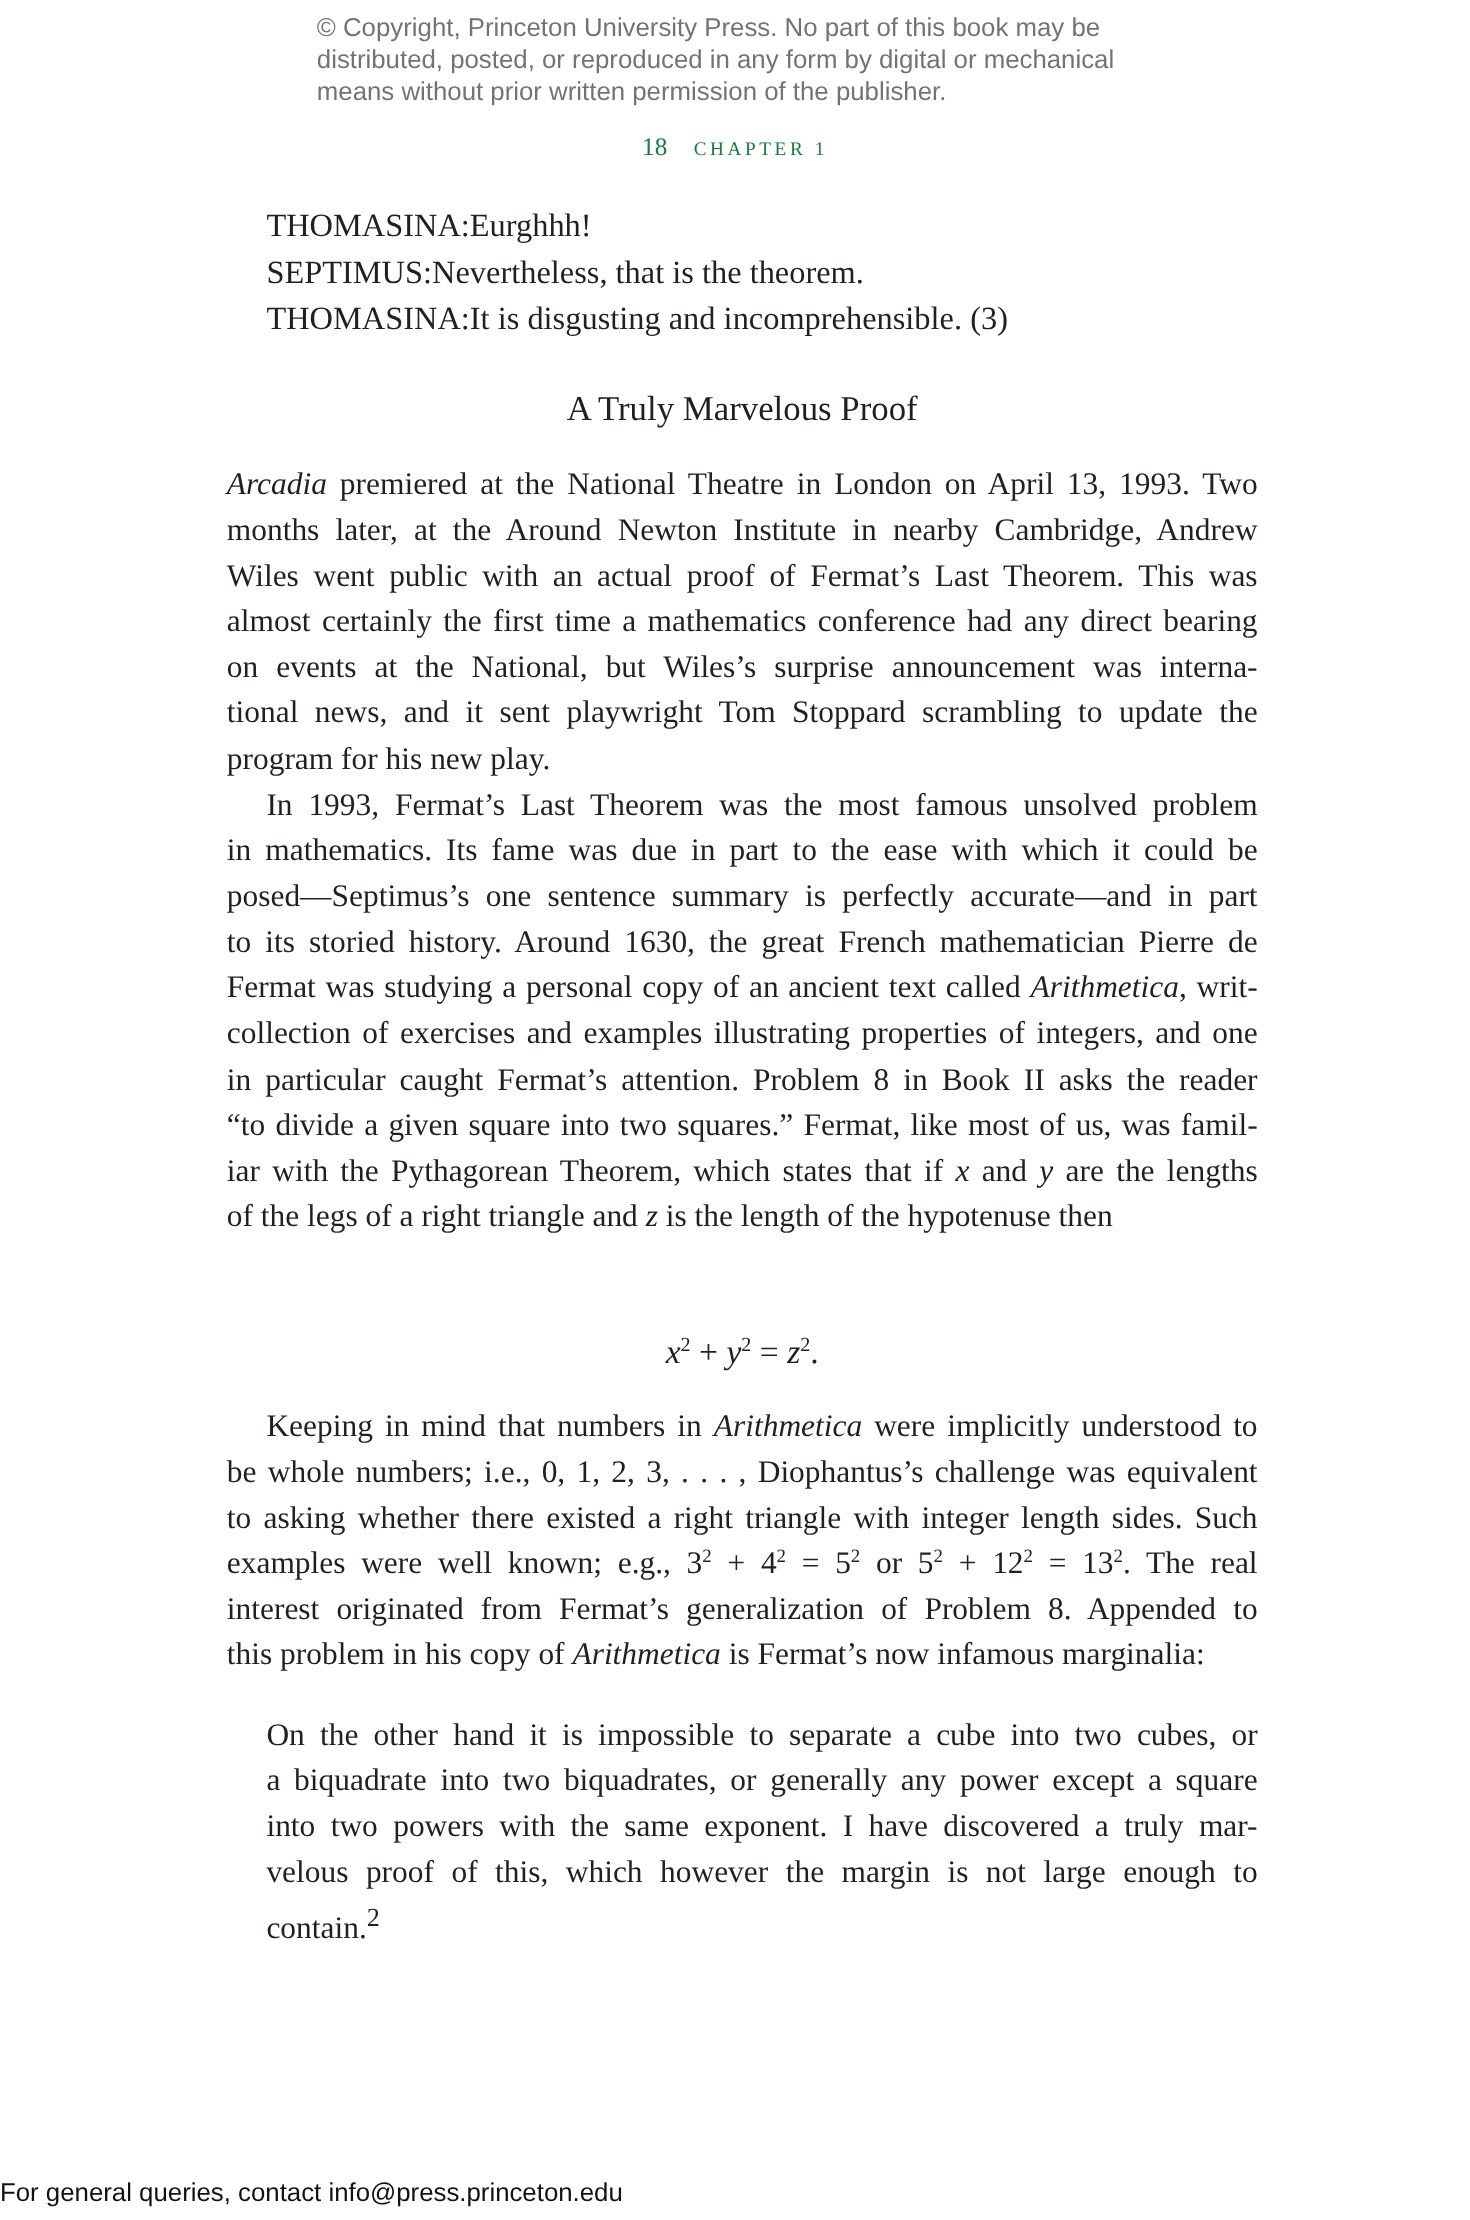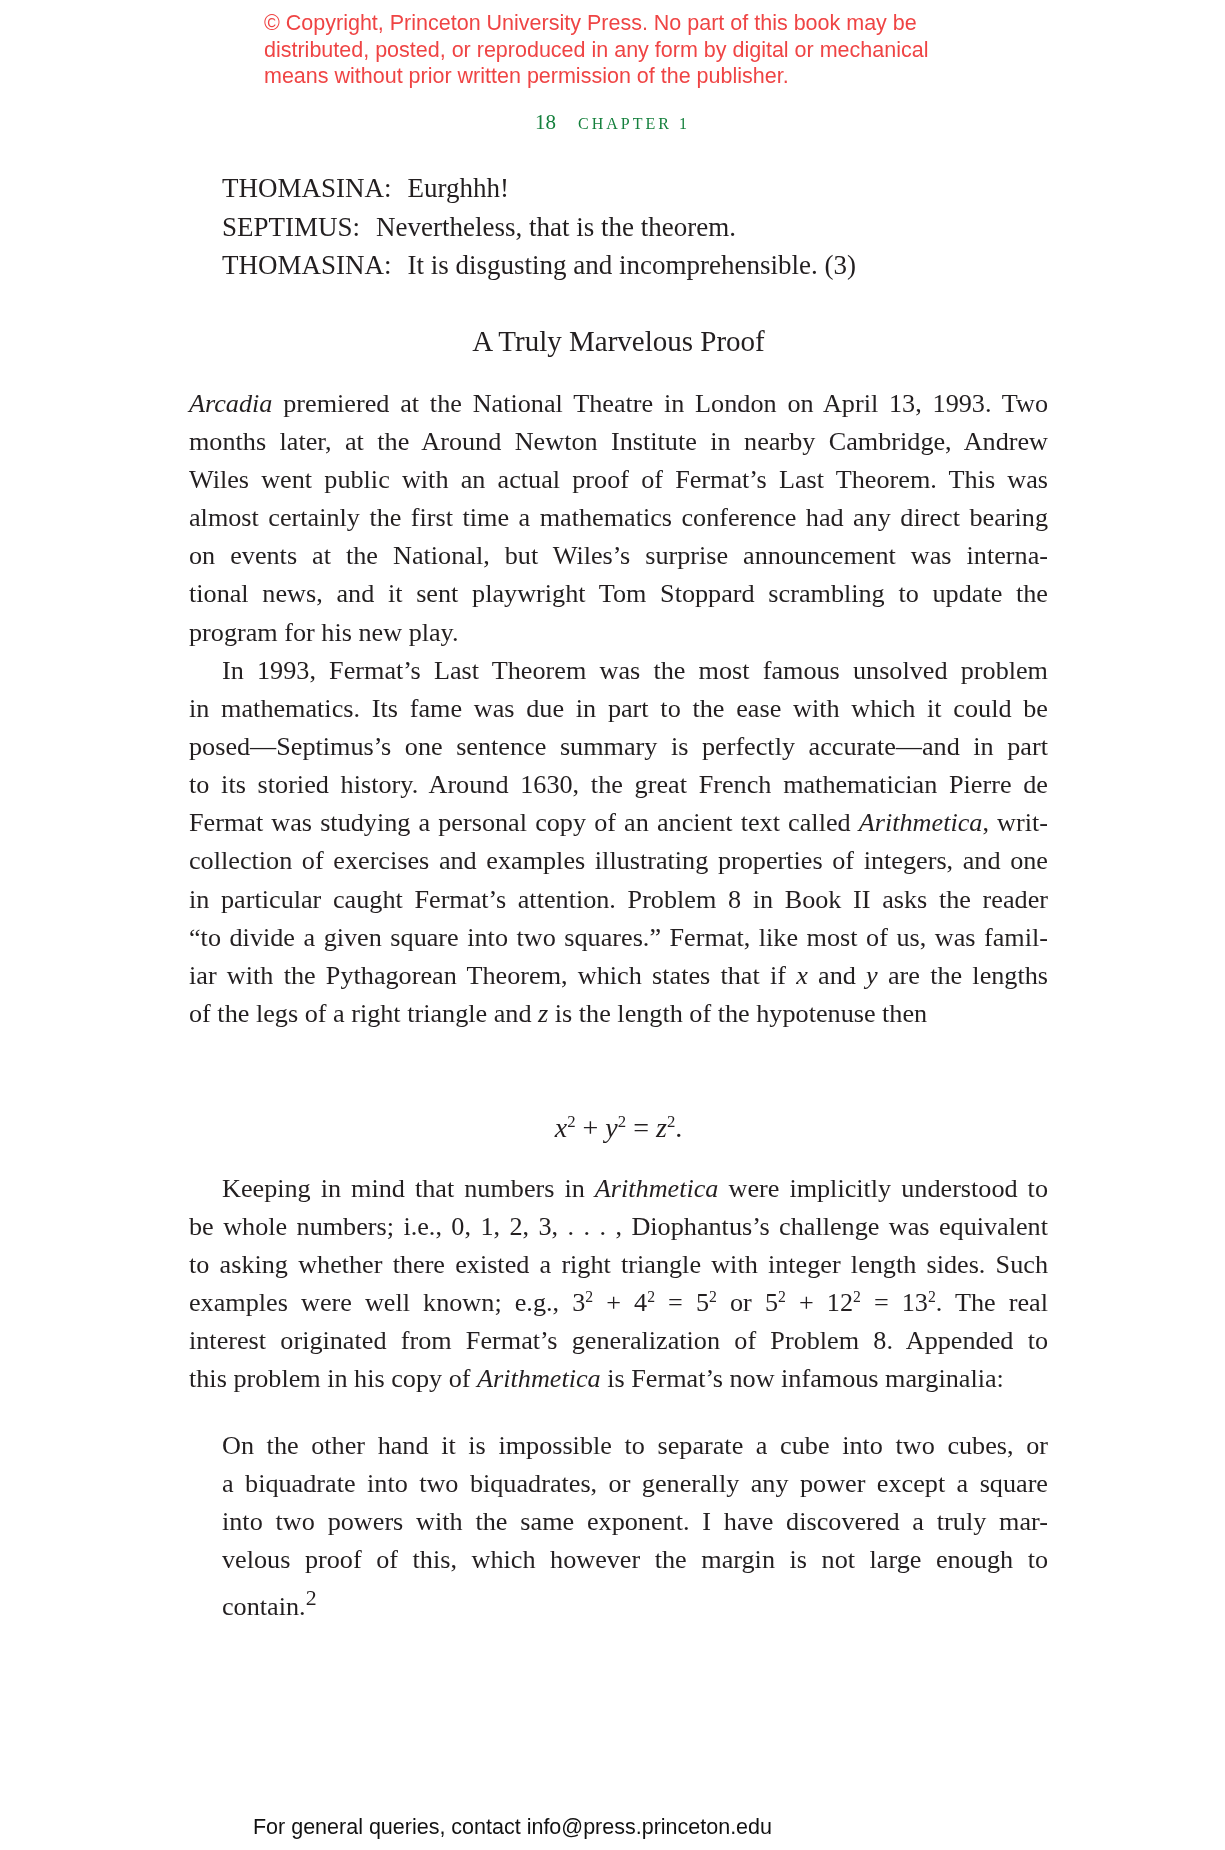--- a/index.html
+++ b/index.html
@@ -1,33 +1,33 @@
 <!DOCTYPE html>
 <html><head>
 <meta charset="utf-8">
 <style>
   html, body { margin: 0; padding: 0; background: #ffffff; }
   body { width: 1225px; height: 1850px; position: relative; overflow: hidden; color: #231f20; }
   .copyright {
     position: absolute; left: 264px; top: 10px; width: 720px;
-    font-family: "Liberation Sans", sans-serif; font-size: 21.5px; line-height: 26.5px; color: #ef4444;
+    font-family: "Liberation Sans", sans-serif; font-size: 21.5px; line-height: 26.5px; color: #737373;
   }
   .copyright div { white-space: nowrap; }
   .running-head {
     position: absolute; left: 0; width: 1225px; top: 110px; text-align: center;
     font-family: "Liberation Serif", serif; font-size: 21px; color: #15803d;
   }
   .running-head .page-num { margin-right: 22px; }
   .running-head .chapter { font-size: 16px; letter-spacing: 3px; }
   .dialogue {
     position: absolute; left: 222px; top: 169px; width: 900px;
     font-family: "Liberation Serif", serif; font-size: 27px; line-height: 38.5px;
   }
   .dialogue div { white-space: nowrap; }
-  .dialogue .speaker { margin-right: 16px; }
+  .dialogue .speaker { margin-right: 0; }
   .section-heading {
     position: absolute; left: 0; width: 1237px; top: 325px; text-align: center;
     font-family: "Liberation Serif", serif; font-size: 29px;
   }
   .body-block {
     position: absolute; left: 189px; width: 859px;
     font-family: "Liberation Serif", serif; font-size: 26.2px; line-height: 38.1px;
   }
   .line {
     display: block; height: 38.1px; white-space: nowrap;
@@ -42,21 +42,21 @@
   .equation {
     position: absolute; left: 0; width: 1237px; top: 1112px; text-align: center;
     font-family: "Liberation Serif", serif; font-size: 28px;
   }
   .equation sup, .body-block sup { font-size: 60%; vertical-align: 0.6em; line-height: 0; }
   .quote-block {
     position: absolute; left: 222px; width: 826px; top: 1427px;
     font-family: "Liberation Serif", serif; font-size: 26.2px; line-height: 38.1px;
   }
   .footer {
-    position: absolute; left: 0; width: 1025px; top: 1815px; text-align: center;
+    position: absolute; left: 0; width: 1025px; top: 1815px; 
     font-family: "Liberation Sans", sans-serif; font-size: 21.5px; color: #111;
   }
 </style>
 </head>
 <body>
 
 <div class="copyright">
   <div>© Copyright, Princeton University Press. No part of this book may be</div>
   <div>distributed, posted, or reproduced in any form by digital or mechanical</div>
   <div>means without prior written permission of the publisher.</div>

